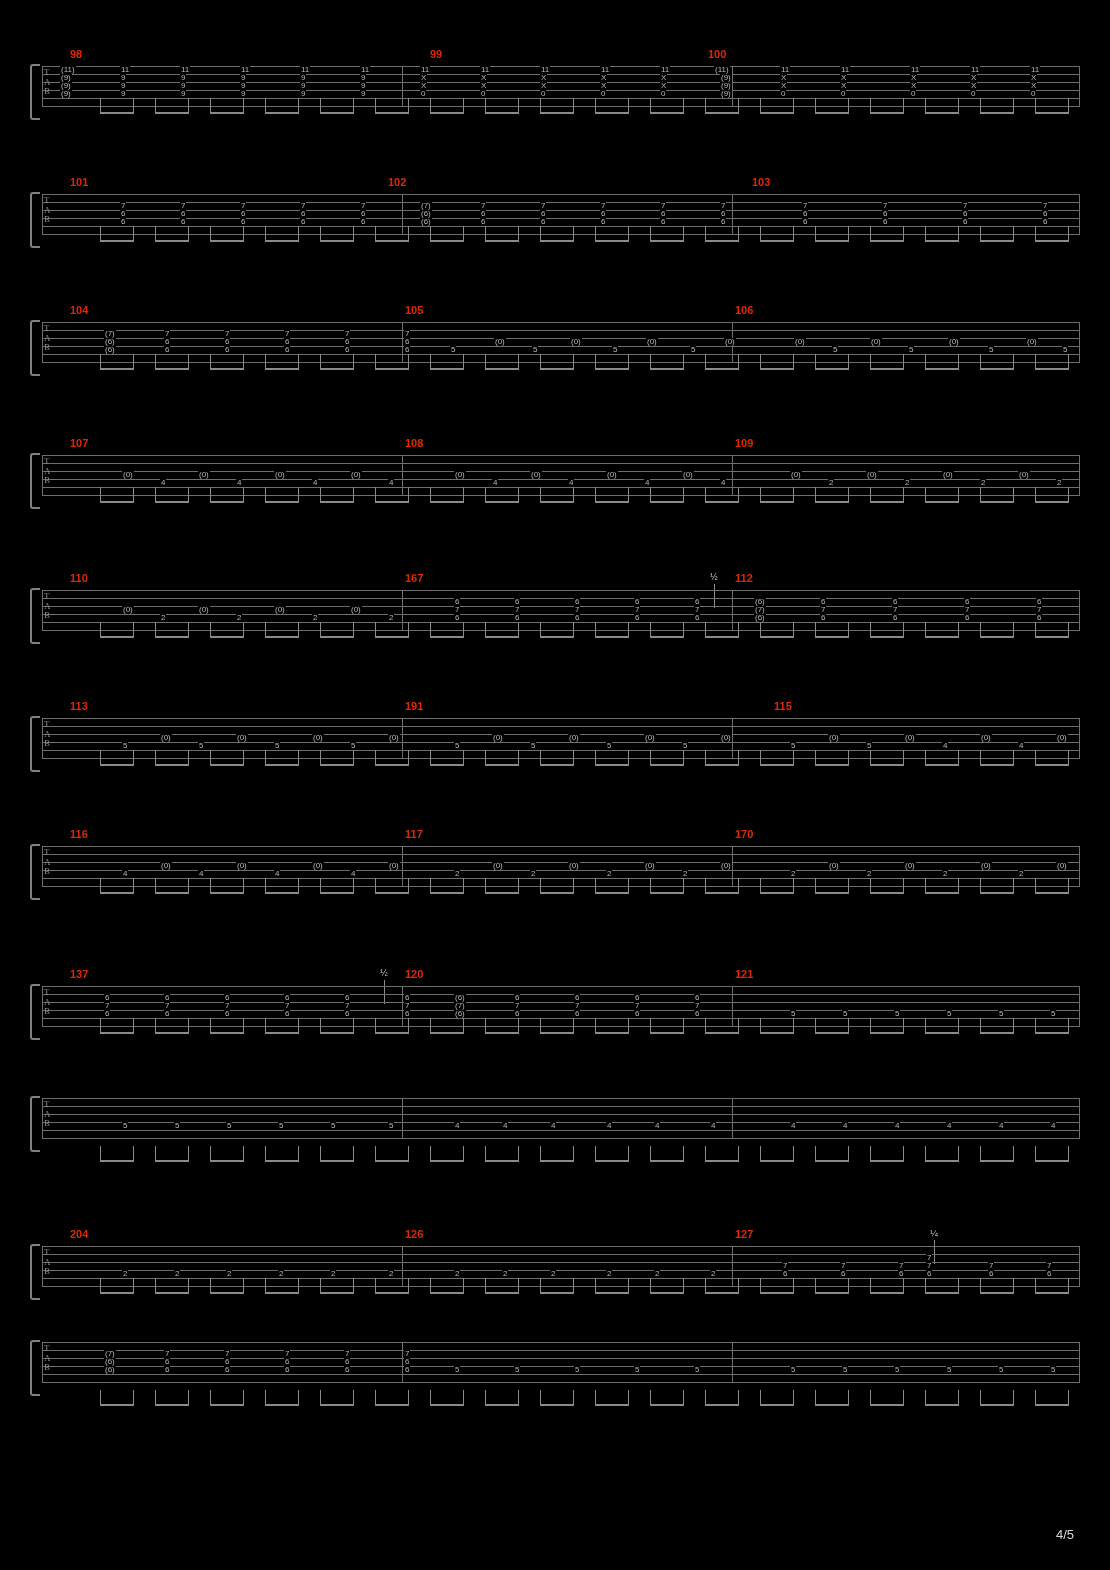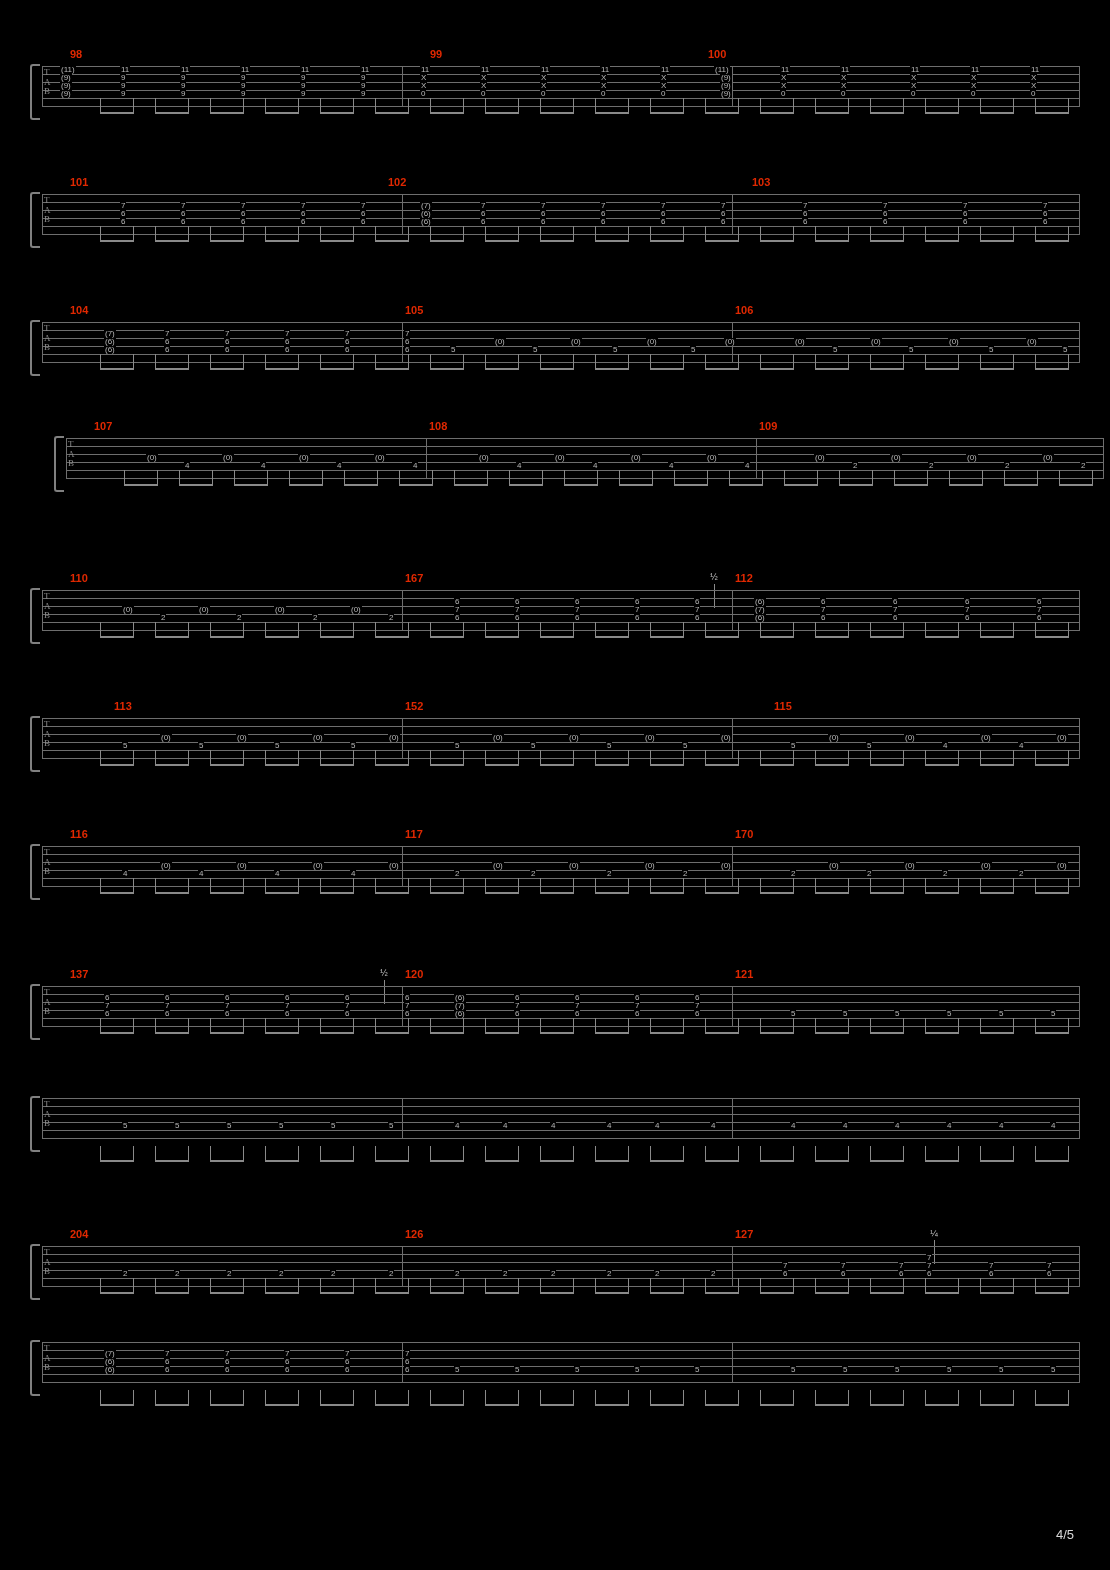--- a/index.html
+++ b/index.html
@@ -406,21 +406,21 @@
           <div class="beamgrp" style="left: 608px; width: 32px;"></div>
           <div class="beamgrp" style="left: 663px; width: 32px;"></div>
           <div class="beamgrp" style="left: 718px; width: 32px;"></div>
           <div class="beamgrp" style="left: 773px; width: 32px;"></div>
           <div class="beamgrp" style="left: 828px; width: 32px;"></div>
           <div class="beamgrp" style="left: 883px; width: 32px;"></div>
           <div class="beamgrp" style="left: 938px; width: 32px;"></div>
           <div class="beamgrp" style="left: 993px; width: 32px;"></div>
         </div>
       </div>
-      <div class="system" style="top: 420px; margin-left: 24px;">
+      <div class="system" style="top: 437px;">
         <div class="measure-numbers">
           <div class="mnum" style="left: 40px;">107</div>
           <div class="mnum" style="left: 375px;">108</div>
           <div class="mnum" style="left: 705px;">109</div>
         </div>
         <div class="staff-wrap">
           <div class="bracket"></div>
           <div class="staff">
             <div class="sline" style="top: 0px;"></div>
             <div class="sline" style="top: 8px;"></div>
@@ -562,22 +562,22 @@
           <div class="beamgrp" style="left: 718px; width: 32px;"></div>
           <div class="beamgrp" style="left: 773px; width: 32px;"></div>
           <div class="beamgrp" style="left: 828px; width: 32px;"></div>
           <div class="beamgrp" style="left: 883px; width: 32px;"></div>
           <div class="beamgrp" style="left: 938px; width: 32px;"></div>
           <div class="beamgrp" style="left: 993px; width: 32px;"></div>
         </div>
       </div>
       <div class="system" style="top: 700px;">
         <div class="measure-numbers">
-          <div class="mnum" style="left: 40px; margin-left: 44px;">113</div>
-          <div class="mnum" style="left: 375px;">152</div>
+          <div class="mnum" style="left: 40px;">113</div>
+          <div class="mnum" style="left: 375px;">191</div>
           <div class="mnum" style="left: 744px;">115</div>
         </div>
         <div class="staff-wrap">
           <div class="bracket"></div>
           <div class="staff">
             <div class="sline" style="top: 0px;"></div>
             <div class="sline" style="top: 8px;"></div>
             <div class="sline" style="top: 16px;"></div>
             <div class="sline" style="top: 24px;"></div>
             <div class="sline" style="top: 32px;"></div>

